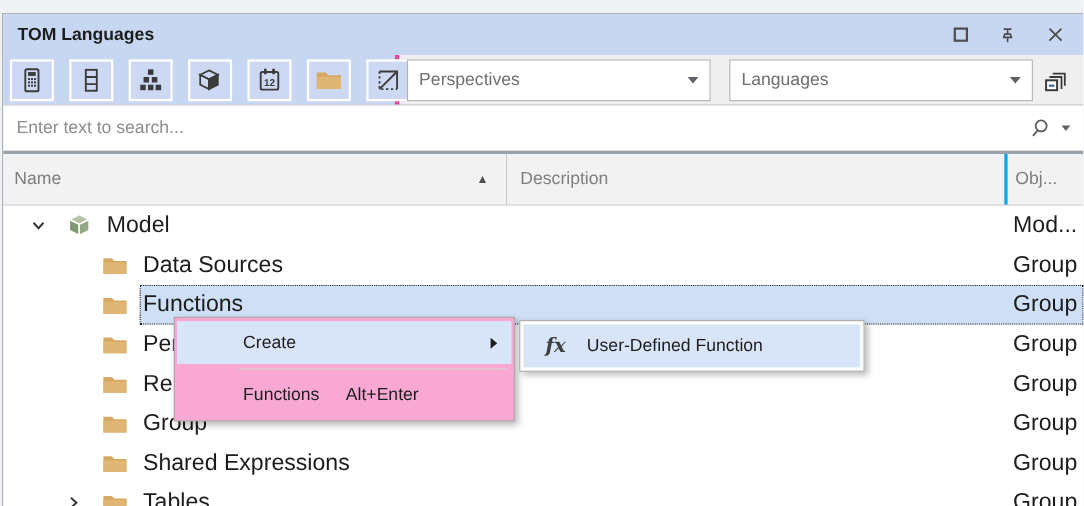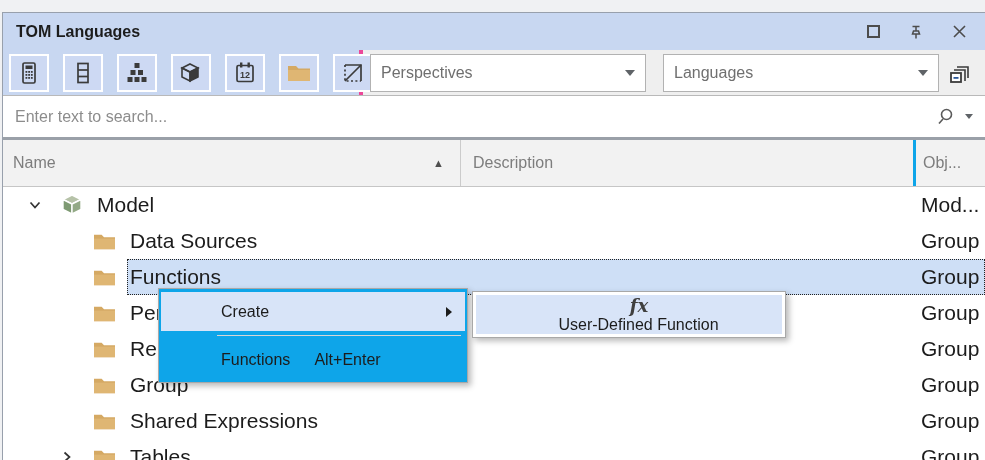--- a/index.html
+++ b/index.html
@@ -66,38 +66,38 @@
   .exp-0 { margin-left:24px; }
   .exp-1 { margin-left:56px; }
   .tree-icon { width:26px; height:22px; display:flex; align-items:center; justify-content:center; }
   .icon-after-exp0 { margin-left:17px; }
   .icon-noexp { margin-left:88px; }
   .icon-after-exp1 { margin-left:17px; }
   .tlabel-0 { margin-left:12px; }
   .tlabel-1 { margin-left:13px; }
 
   
-  .ctx-menu { position:absolute; left:158px; top:288px; width:310px; background:#0ea5e9;
+  .ctx-menu { position:absolute; left:158px; top:288px; width:310px; background:#f9a8d4;
     border:1px solid #a8a8a8; box-shadow:3px 3px 6px rgba(0,0,0,0.28); padding:3px 2px;
     z-index:10; }
   .ctx-item { height:39px; display:flex; align-items:center; padding-left:60px;
     font-size:16px; color:#1c1c1c; position:relative; cursor:pointer; }
   .ctx-item.hl { background:#d8e4f8; }
   .sub-arrow { position:absolute; right:13px; width:0; height:0;
     border-top:5px solid transparent; border-bottom:5px solid transparent;
     border-left:6px solid #1c1c1c; }
   .ctx-sep { height:1px; background:#d6d6d6; margin:4px 4px 4px 56px; }
   .shortcut { margin-left:24px; }
 
   
   .sub-menu { position:absolute; left:472px; top:291px; width:314px; height:47px;
     background:#fff; border:1px solid #a8a8a8; box-shadow:3px 3px 6px rgba(0,0,0,0.28);
     padding:3px; z-index:11; }
   .sub-item { height:100%; background:#d8e4f8; display:flex; align-items:center;
-    font-size:16px; color:#1c1c1c; cursor:pointer;flex-direction:column; }
+    font-size:16px; color:#1c1c1c; cursor:pointer; }
   .fx-glyph { font-family:"DejaVu Serif", serif; font-style:italic; font-weight:bold;
     font-size:18px; color:#3f3f3f; margin-left:20px; }
   .sub-label { margin-left:19px; }
 
   svg { display:block; }
 </style>
 </head>
 <body>
 
 <div class="panel">

